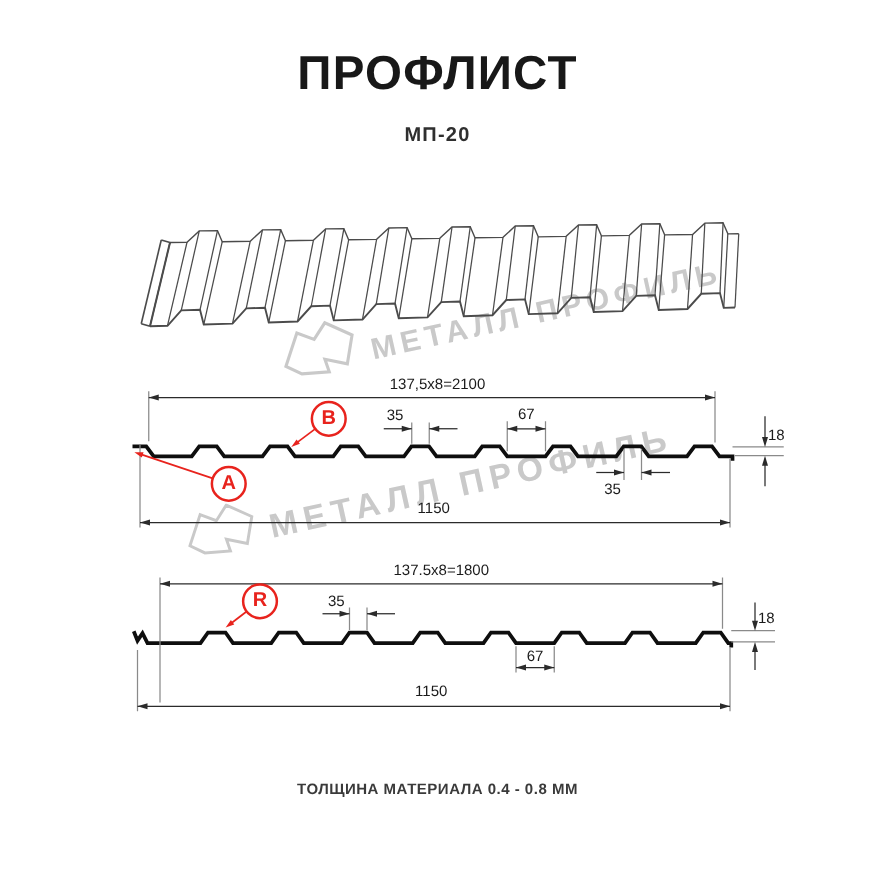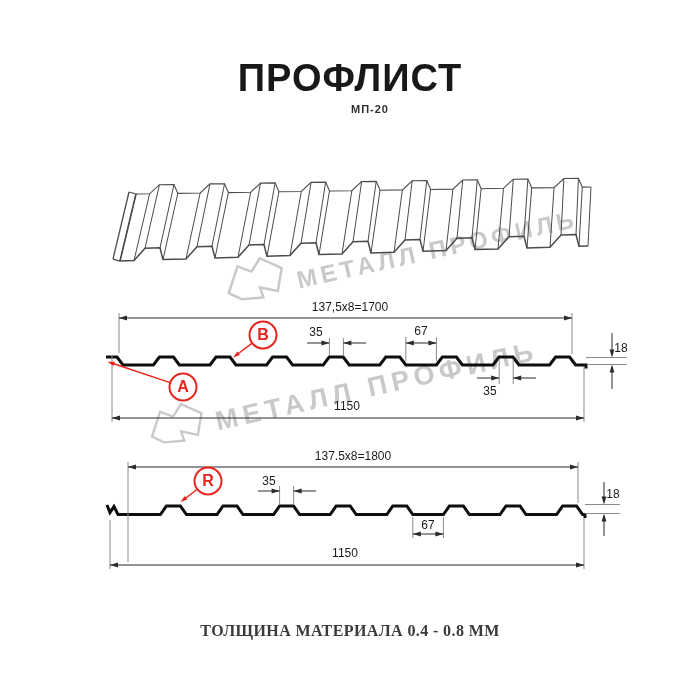--- a/index.html
+++ b/index.html
@@ -1,21 +1,21 @@
 <!DOCTYPE html>
 <html><head>
 <meta charset="utf-8">
 <style>
   html,body{margin:0;padding:0;background:#ffffff;}
   .stage{position:relative;width:700px;height:700px;overflow:hidden;background:#fff;
          font-family:"Liberation Sans",sans-serif;}
   .abs{position:absolute;transform:translate(-50%,-50%);white-space:nowrap;}
   .title{font-size:38px;font-weight:bold;letter-spacing:1px;color:#181818;}
-  .subtitle{font-size:11px;font-weight:bold;letter-spacing:1px;color:#2f2f2f;margin-left:20px;}
-  .footer-note{font-size:16px;font-weight:bold;letter-spacing:.4px;color:#3a3a3a;font-family:Liberation Serif, serif;}
+  .subtitle{font-size:16px;font-weight:bold;letter-spacing:1px;color:#2f2f2f;}
+  .footer-note{font-size:12px;font-weight:bold;letter-spacing:.4px;color:#3a3a3a;}
   .lbl{font-size:12px;color:#1b1b1b;}
   .rl{font-size:16px;font-weight:bold;color:#e8231d;}
   .wm{position:absolute;display:flex;align-items:flex-end;gap:10px;color:#c9c9c9;
       font-weight:bold;white-space:nowrap;transform-origin:0 100%;z-index:1;}
   .wm1{left:230px;top:258px;height:52px;transform:rotate(-12.5deg);
        font-size:24px;letter-spacing:4px;}
   .wm2{left:153px;top:400px;height:52px;transform:rotate(-12.5deg);
        font-size:27px;letter-spacing:5px;}
   #art{position:absolute;left:0;top:0;z-index:2;}
   .lbl,.rl,.title,.subtitle,.footer-note{z-index:3;}
@@ -149,24 +149,24 @@
       <line x1="170.19957331900713" y1="382.71058549630305" x2="112.2408987707381" y2="363.2886720384063" stroke="#e8231d" stroke-width="1.4"></line>
       <path d="M107.5,361.7 L114.83627397593212,361.838145394644 L113.43824258213458,366.01013631289356 Z" fill="#e8231d"></path>
       <circle cx="263" cy="335" r="13.5" stroke="#e8231d" stroke-width="2" fill="none"></circle>
       <line x1="252.2" y1="343.1" x2="237" y2="354.5" stroke="#e8231d" stroke-width="1.4"></line>
       <path d="M233,357.5 L237.28,351.54 L239.92,355.06 Z" fill="#e8231d"></path>
       <circle cx="208" cy="481" r="13.5" stroke="#e8231d" stroke-width="2" fill="none"></circle>
       <line x1="197.27063451198916" y1="489.1933336453901" x2="184.47383906963364" y2="498.96543198318886" stroke="#e8231d" stroke-width="1.4"></line>
       <path d="M180.5,502 L184.72816477009022,496.0031155858256 L187.39858462488402,499.50009396710317 Z" fill="#e8231d"></path>
     </svg>
 
-  <div class="abs title" style="left:350px;top:78px">ПРОФЛИСТ</div>
+  <div class="abs title" style="left:350px;top:60px">ПРОФЛИСТ</div>
   <div class="abs subtitle" style="left:350px;top:109px">МП-20</div>
 
-  <div class="abs lbl" style="left:350px;top:307px">137,5x8=1700</div>
+  <div class="abs lbl" style="left:350px;top:307px">137,5x8=2100</div>
   <div class="abs lbl" style="left:316px;top:332px">35</div>
   <div class="abs lbl" style="left:421px;top:331px">67</div>
   <div class="abs lbl" style="left:621px;top:348px">18</div>
   <div class="abs lbl" style="left:490px;top:391px">35</div>
   <div class="abs lbl" style="left:347px;top:406px">1150</div>
   <div class="abs rl" style="left:183px;top:387px">A</div>
   <div class="abs rl" style="left:263px;top:335px">B</div>
 
   <div class="abs lbl" style="left:353px;top:456px">137.5x8=1800</div>
   <div class="abs lbl" style="left:269px;top:481px">35</div>

